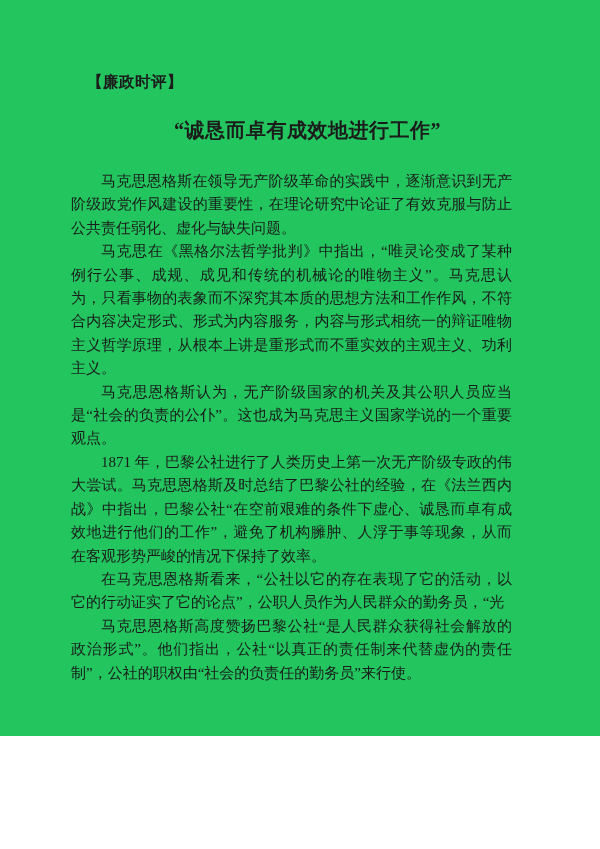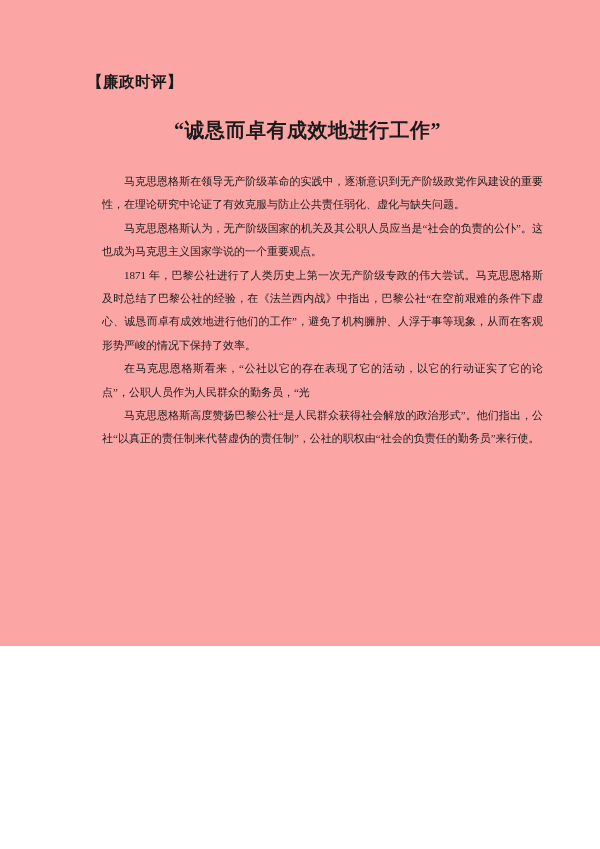--- a/index.html
+++ b/index.html
@@ -3,22 +3,22 @@
 <meta charset="utf-8">
 <style>
   html, body {
     margin: 0;
     padding: 0;
     background: #ffffff;
   }
   .page {
     position: relative;
     width: 600px;
-    height: 646px;
-    background: #fca5a5;
+    height: 736px;
+    background: #22c55e;
     overflow: hidden;
     font-family: "Liberation Serif", "DejaVu Serif", serif;
     color: #1b1b1b;
   }
   .section-tag {
     position: absolute;
     left: 87px;
     top: 72px;
     font-size: 15.5px;
     font-weight: 700;
@@ -31,24 +31,24 @@
     top: 117px;
     width: 441px;
     margin: 0;
     text-align: center;
     font-size: 20px;
     font-weight: 700;
     letter-spacing: 0.5px;
   }
   .doc-body {
     position: absolute;
-    left: 102px;
+    left: 71px;
     top: 170px;
     width: 441px;
-    font-size: 11px;
+    font-size: 15px;
     line-height: 23.4px;
     text-align: justify;
     text-justify: inter-ideograph;
   }
   .doc-body p {
     margin: 0;
     padding: 0;
     text-indent: 2em;
     word-break: break-all;
   }
@@ -65,20 +65,21 @@
 </head>
 <body>
 
 <div class="page">
   <div class="section-tag">【廉政时评】</div>
 
   <h1 class="doc-title">“诚恳而卓有成效地进行工作”</h1>
 
   <div class="doc-body">
     <p>马克思恩格斯在领导无产阶级革命的实践中，逐渐意识到无产阶级政党作风建设的重要性，在理论研究中论证了有效克服与防止公共责任弱化、虚化与缺失问题。</p>
+    <p>马克思在《黑格尔法哲学批判》中指出，“唯灵论变成了某种例行公事、成规、成见和传统的机械论的唯物主义”。马克思认为，只看事物的表象而不深究其本质的思想方法和工作作风，不符合内容决定形式、形式为内容服务，内容与形式相统一的辩证唯物主义哲学原理，从根本上讲是重形式而不重实效的主观主义、功利主义。</p>
     <p>马克思恩格斯认为，无产阶级国家的机关及其公职人员应当是“社会的负责的公仆”。这也成为马克思主义国家学说的一个重要观点。</p>
     <p>1871 年，巴黎公社进行了人类历史上第一次无产阶级专政的伟大尝试。马克思恩格斯及时总结了巴黎公社的经验，在《法兰西内战》中指出，巴黎公社“在空前艰难的条件下虚心、诚恳而卓有成效地进行他们的工作”，避免了机构臃肿、人浮于事等现象，从而在客观形势严峻的情况下保持了效率。</p>
     <p>在马克思恩格斯看来，“公社以它的存在表现了它的活动，以它的行动证实了它的论点”，公职人员作为人民群众的勤务员，“光</p>
     <p>马克思恩格斯高度赞扬巴黎公社“是人民群众获得社会解放的政治形式”。他们指出，公社“以真正的责任制来代替虚伪的责任制”，公社的职权由“社会的负责任的勤务员”来行使。</p>
   </div>
 
   <div class="page-footer">- 2 -</div>
 </div>
 
 </body></html>

